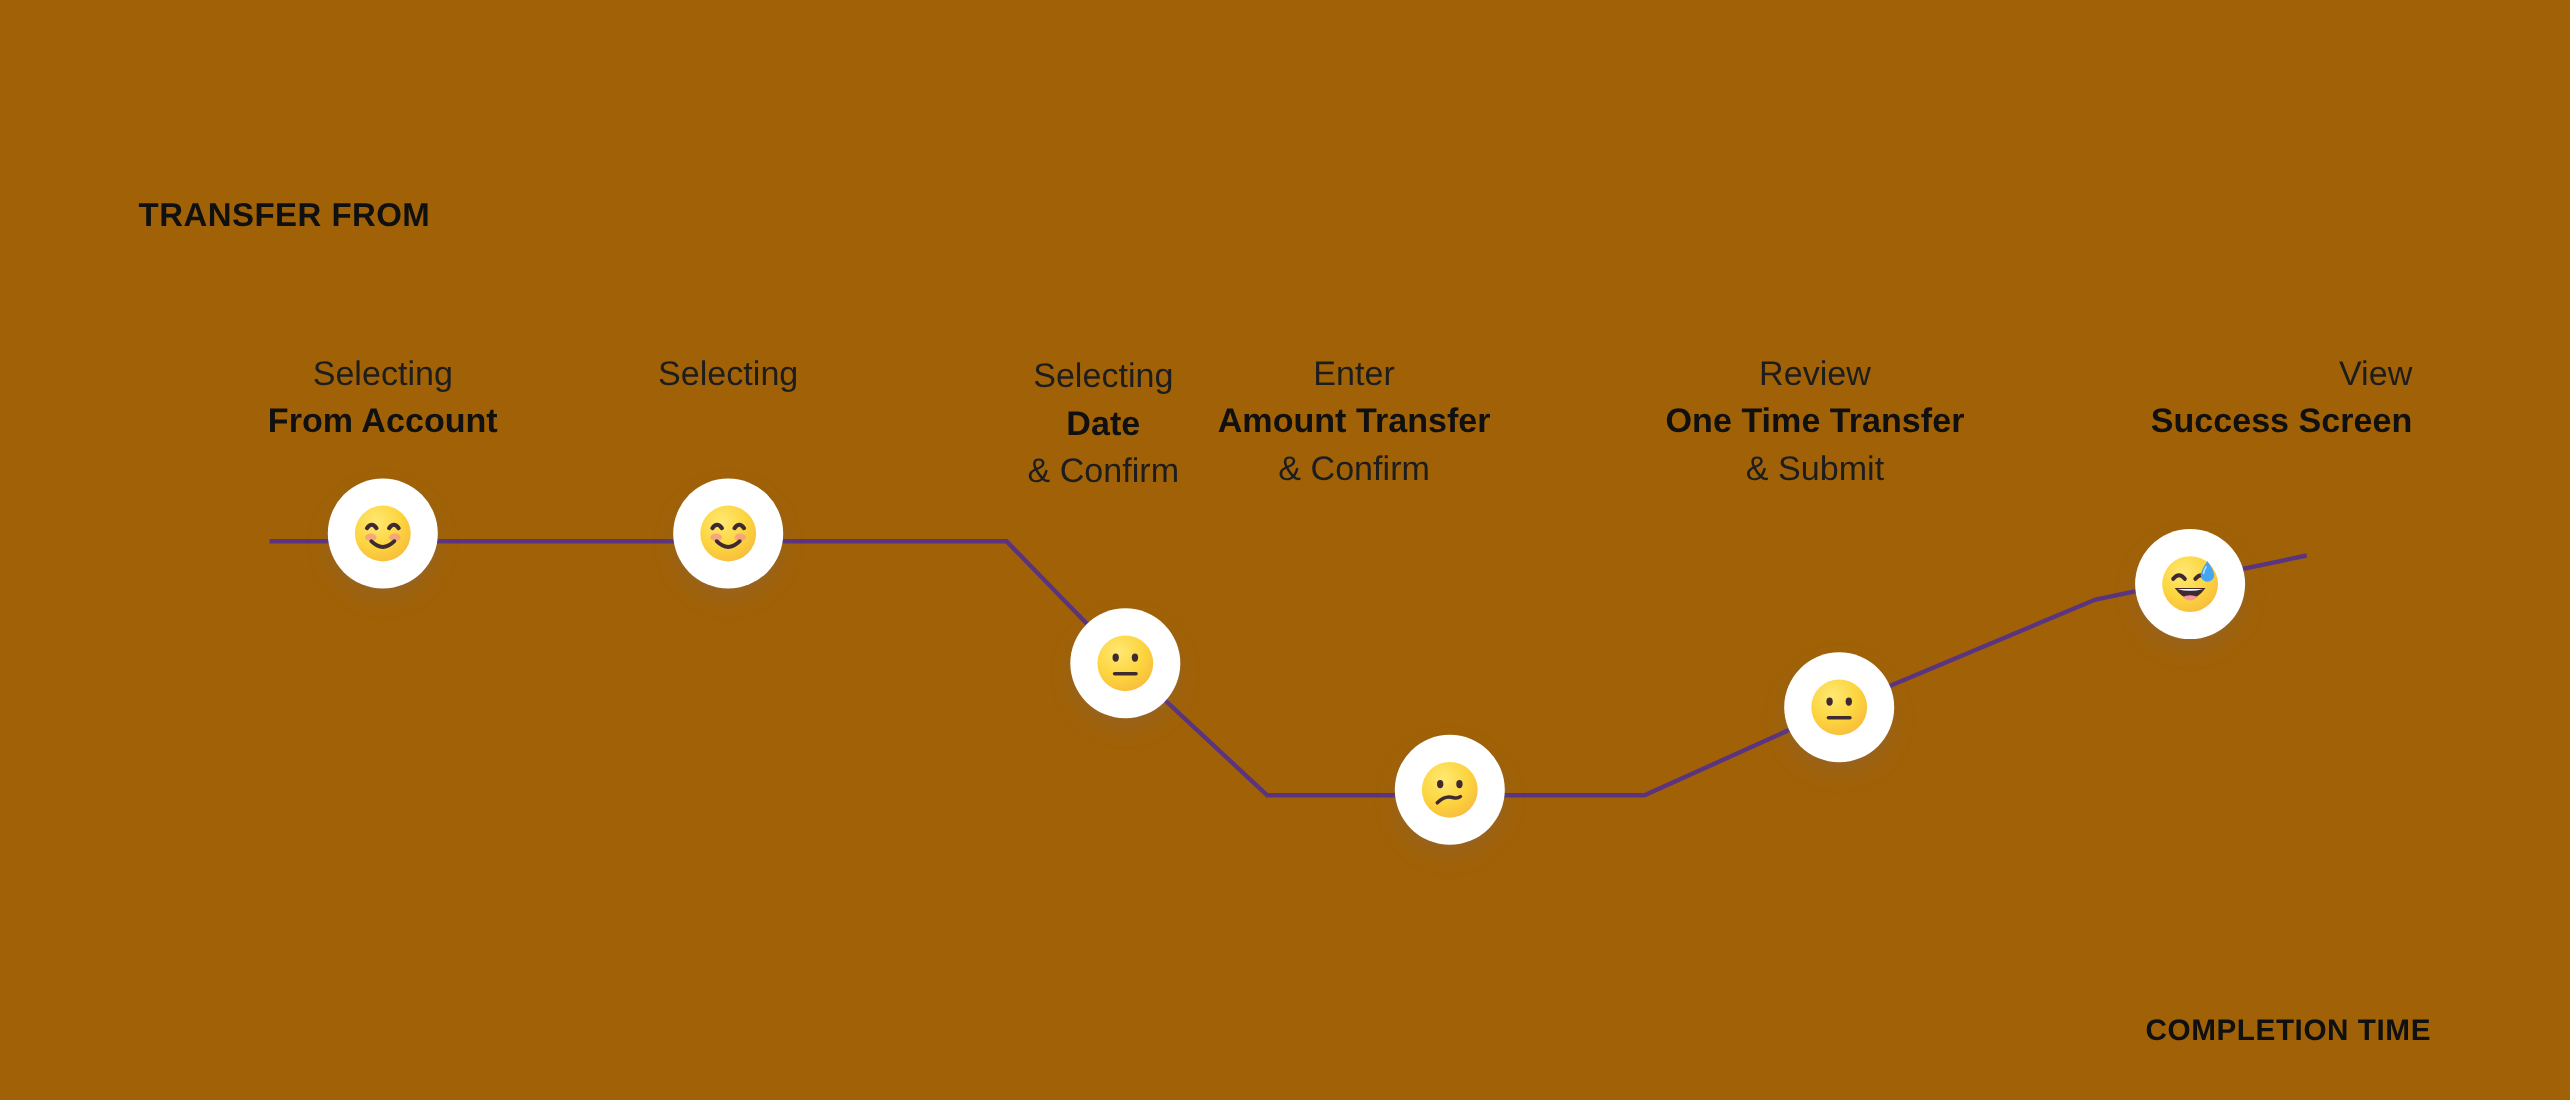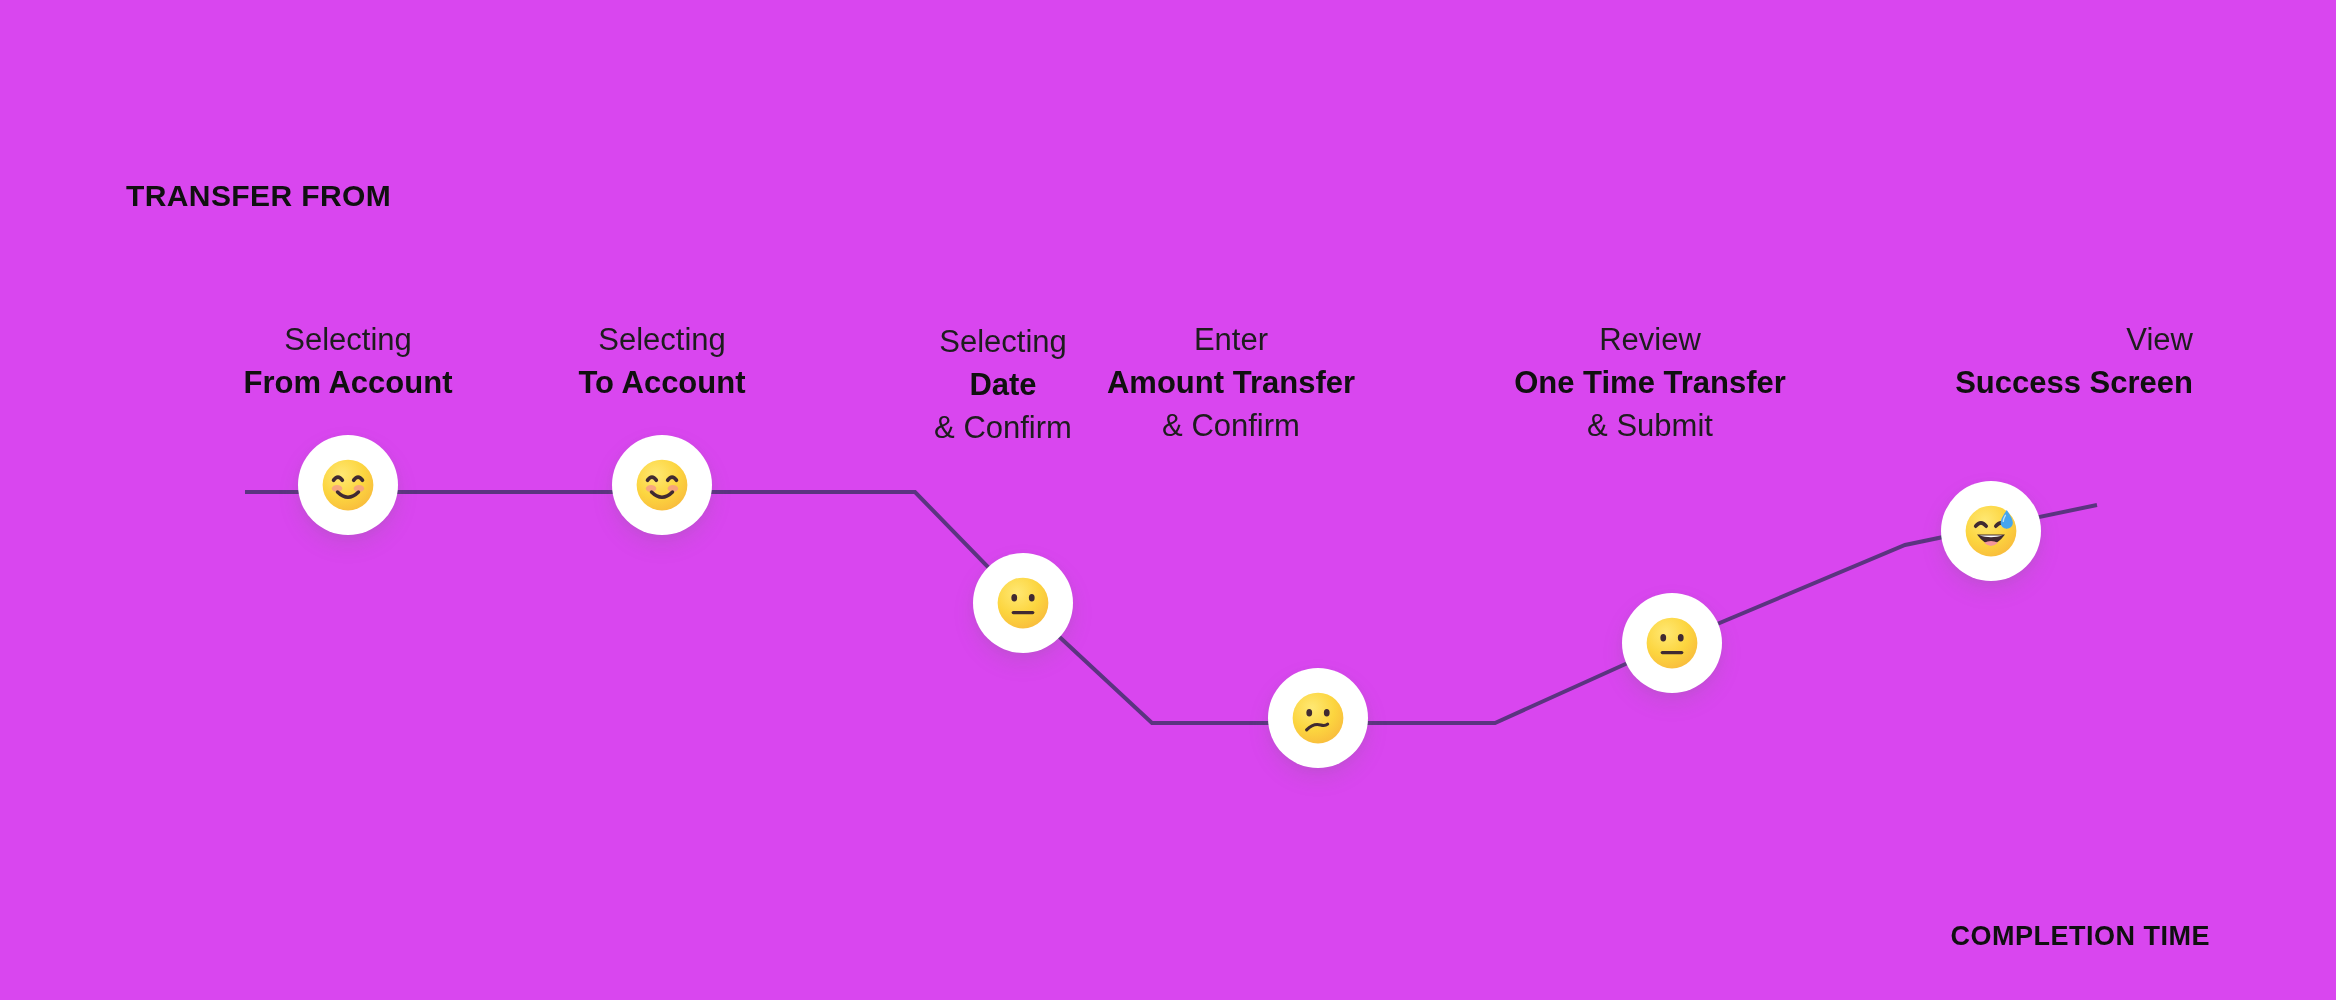--- a/index.html
+++ b/index.html
@@ -12,21 +12,21 @@
     background: #ffffff;
     font-family: "Liberation Sans", sans-serif;
     overflow: hidden;
     position: relative;
   }
 
   #journey-root {
     position: relative;
     width: 2336px;
     height: 1000px;
-    background: #d946ef;
+    background: #a16207;
   }
 
   
   .journey-title {
     position: absolute;
     left: 126px;
     top: 88px;
     font-size: 30px;
     font-weight: 700;
     letter-spacing: 0.4px;
@@ -118,21 +118,20 @@
     <polyline id="journey-polyline" fill="none" stroke="#5B3480" stroke-width="4" stroke-linejoin="miter" stroke-linecap="butt" points="245,492 915,492 1023,603 1152,723 1495,723 1672,643 1905,545 2097,505"></polyline>
   </svg>
 
   <div id="labels-layer">
       <div class="step-label" style="left: 348px; top: 318px;">
         <span class="lbl-light">Selecting</span>
         <span class="lbl-bold">From Account</span>
       </div>
       <div class="step-label" style="left: 662px; top: 318px;">
         <span class="lbl-light">Selecting</span>
-        <span class="lbl-bold">To Account</span>
       </div>
       <div class="step-label" style="left: 1003px; top: 320px;">
         <span class="lbl-light">Selecting</span>
         <span class="lbl-bold">Date</span>
         <span class="lbl-tail">&amp; Confirm</span>
       </div>
       <div class="step-label" style="left: 1231px; top: 318px;">
         <span class="lbl-light">Enter</span>
         <span class="lbl-bold">Amount Transfer</span>
         <span class="lbl-tail">&amp; Confirm</span>

